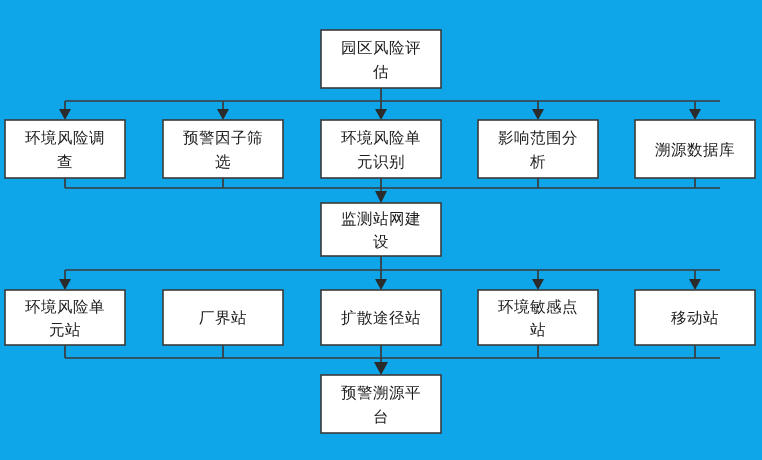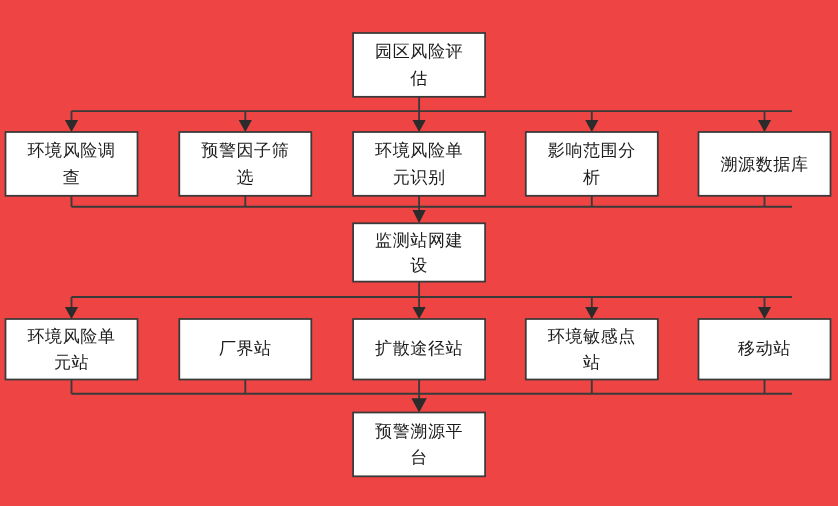--- a/index.html
+++ b/index.html
@@ -10,21 +10,21 @@
   body {
     width: 762px;
     height: 460px;
     font-family: "DejaVu Sans", "Liberation Sans", sans-serif;
     overflow: hidden;
   }
   #diagram-root {
     position: relative;
     width: 762px;
     height: 460px;
-    background: #ef4444;
+    background: #0ea5e9;
   }
   svg#flow-svg {
     position: absolute;
     left: 0;
     top: 0;
     width: 762px;
     height: 460px;
     display: block;
   }
   .node-rect {

